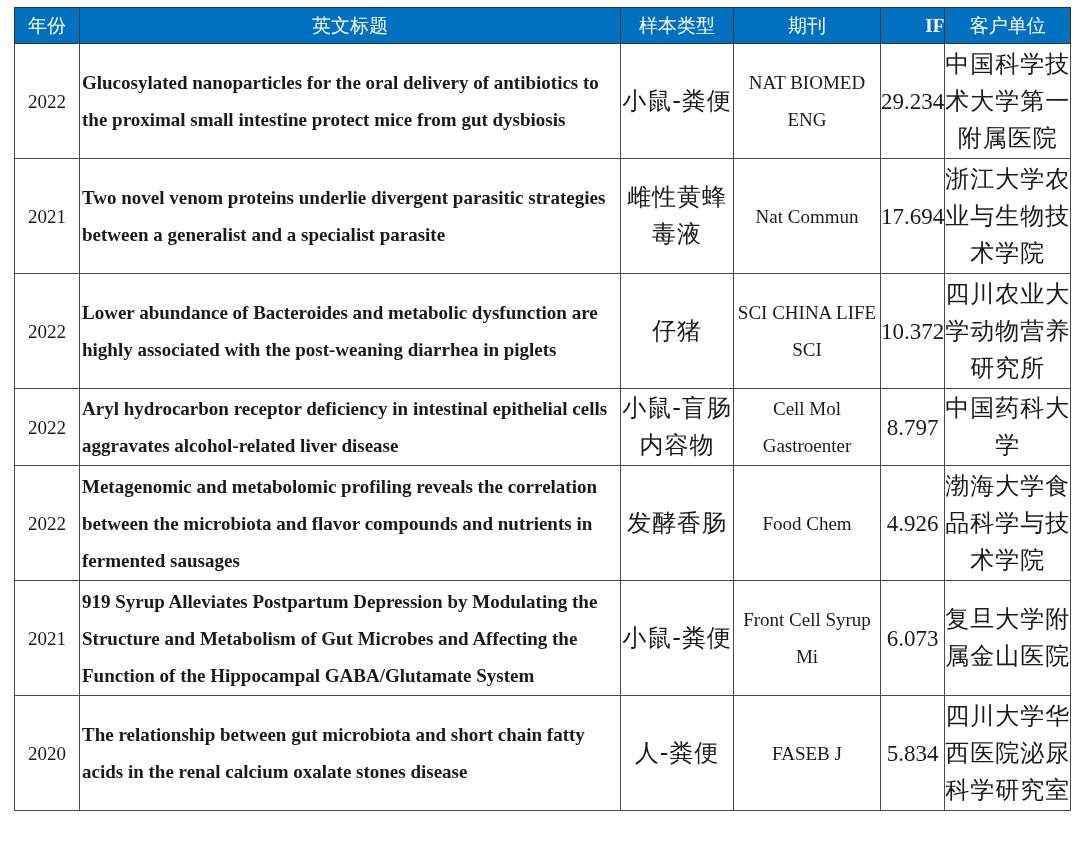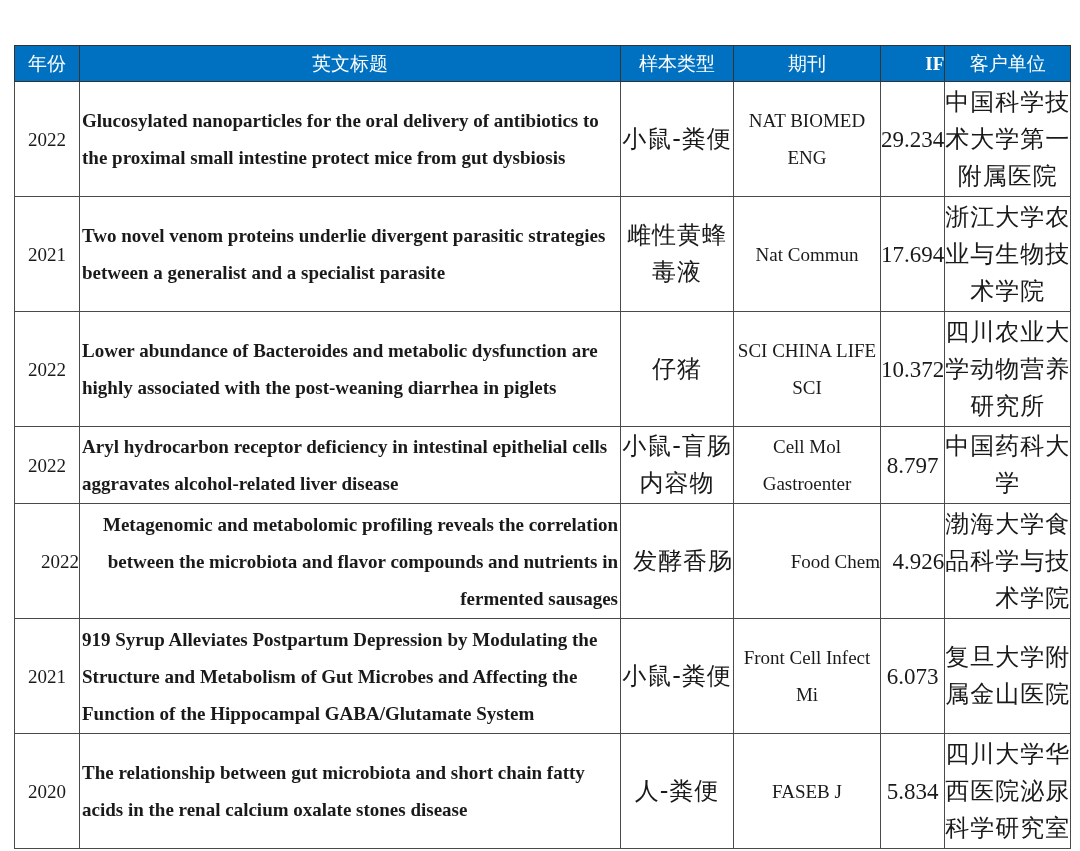--- a/index.html
+++ b/index.html
@@ -7,21 +7,20 @@
       padding: 0;
       background: #ffffff;
       width: 1080px;
       height: 851px;
       overflow: hidden;
     }
     .wrap {
       position: absolute;
       left: 14px;
       top: 7px;
-      margin-top: 38px;
     }
     table {
       border-collapse: collapse;
       table-layout: fixed;
       font-family: "Liberation Serif", "DejaVu Serif", serif;
       font-size: 19px;
       color: #1a1a1a;
       border: 1.5px solid #4a4a4a;
     }
     th, td {
@@ -53,21 +52,21 @@
     col.c-year { width: 65px; }
     col.c-title { width: 541px; }
     col.c-sample { width: 113px; }
     col.c-journal { width: 147px; }
     col.c-if { width: 61px; }
     col.c-org { width: 126px; }
     tr.r1 td { height: 114px; }
     tr.r2 td { height: 114px; }
     tr.r3 td { height: 114px; }
     tr.r4 td { height: 76px; }
-    tr.r5 td { height: 114px; text-align: right; }
+    tr.r5 td { height: 114px; }
     tr.r6 td { height: 114px; }
     tr.r7 td { height: 114px; }
   </style>
 </head>
 <body>
 
 <div class="wrap">
   <table>
     <colgroup>
       <col class="c-year">
@@ -125,21 +124,21 @@
         <td class="title">Metagenomic and metabolomic profiling reveals the correlation between the microbiota and flavor compounds and nutrients in fermented sausages</td>
         <td class="cjk">发酵香肠</td>
         <td>Food Chem</td>
         <td class="num">4.926</td>
         <td class="cjk">渤海大学食品科学与技术学院</td>
       </tr>
       <tr class="r6">
         <td class="year">2021</td>
         <td class="title">919 Syrup Alleviates Postpartum Depression by Modulating the Structure and Metabolism of Gut Microbes and Affecting the Function of the Hippocampal GABA/Glutamate System</td>
         <td class="cjk">小鼠-粪便</td>
-        <td>Front Cell Infect Mi</td>
+        <td>Front Cell Syrup Mi</td>
         <td class="num">6.073</td>
         <td class="cjk">复旦大学附属金山医院</td>
       </tr>
       <tr class="r7">
         <td class="year">2020</td>
         <td class="title">The relationship between gut microbiota and short chain fatty acids in the renal calcium oxalate stones disease</td>
         <td class="cjk">人-粪便</td>
         <td>FASEB J</td>
         <td class="num">5.834</td>
         <td class="cjk">四川大学华西医院泌尿科学研究室</td>

